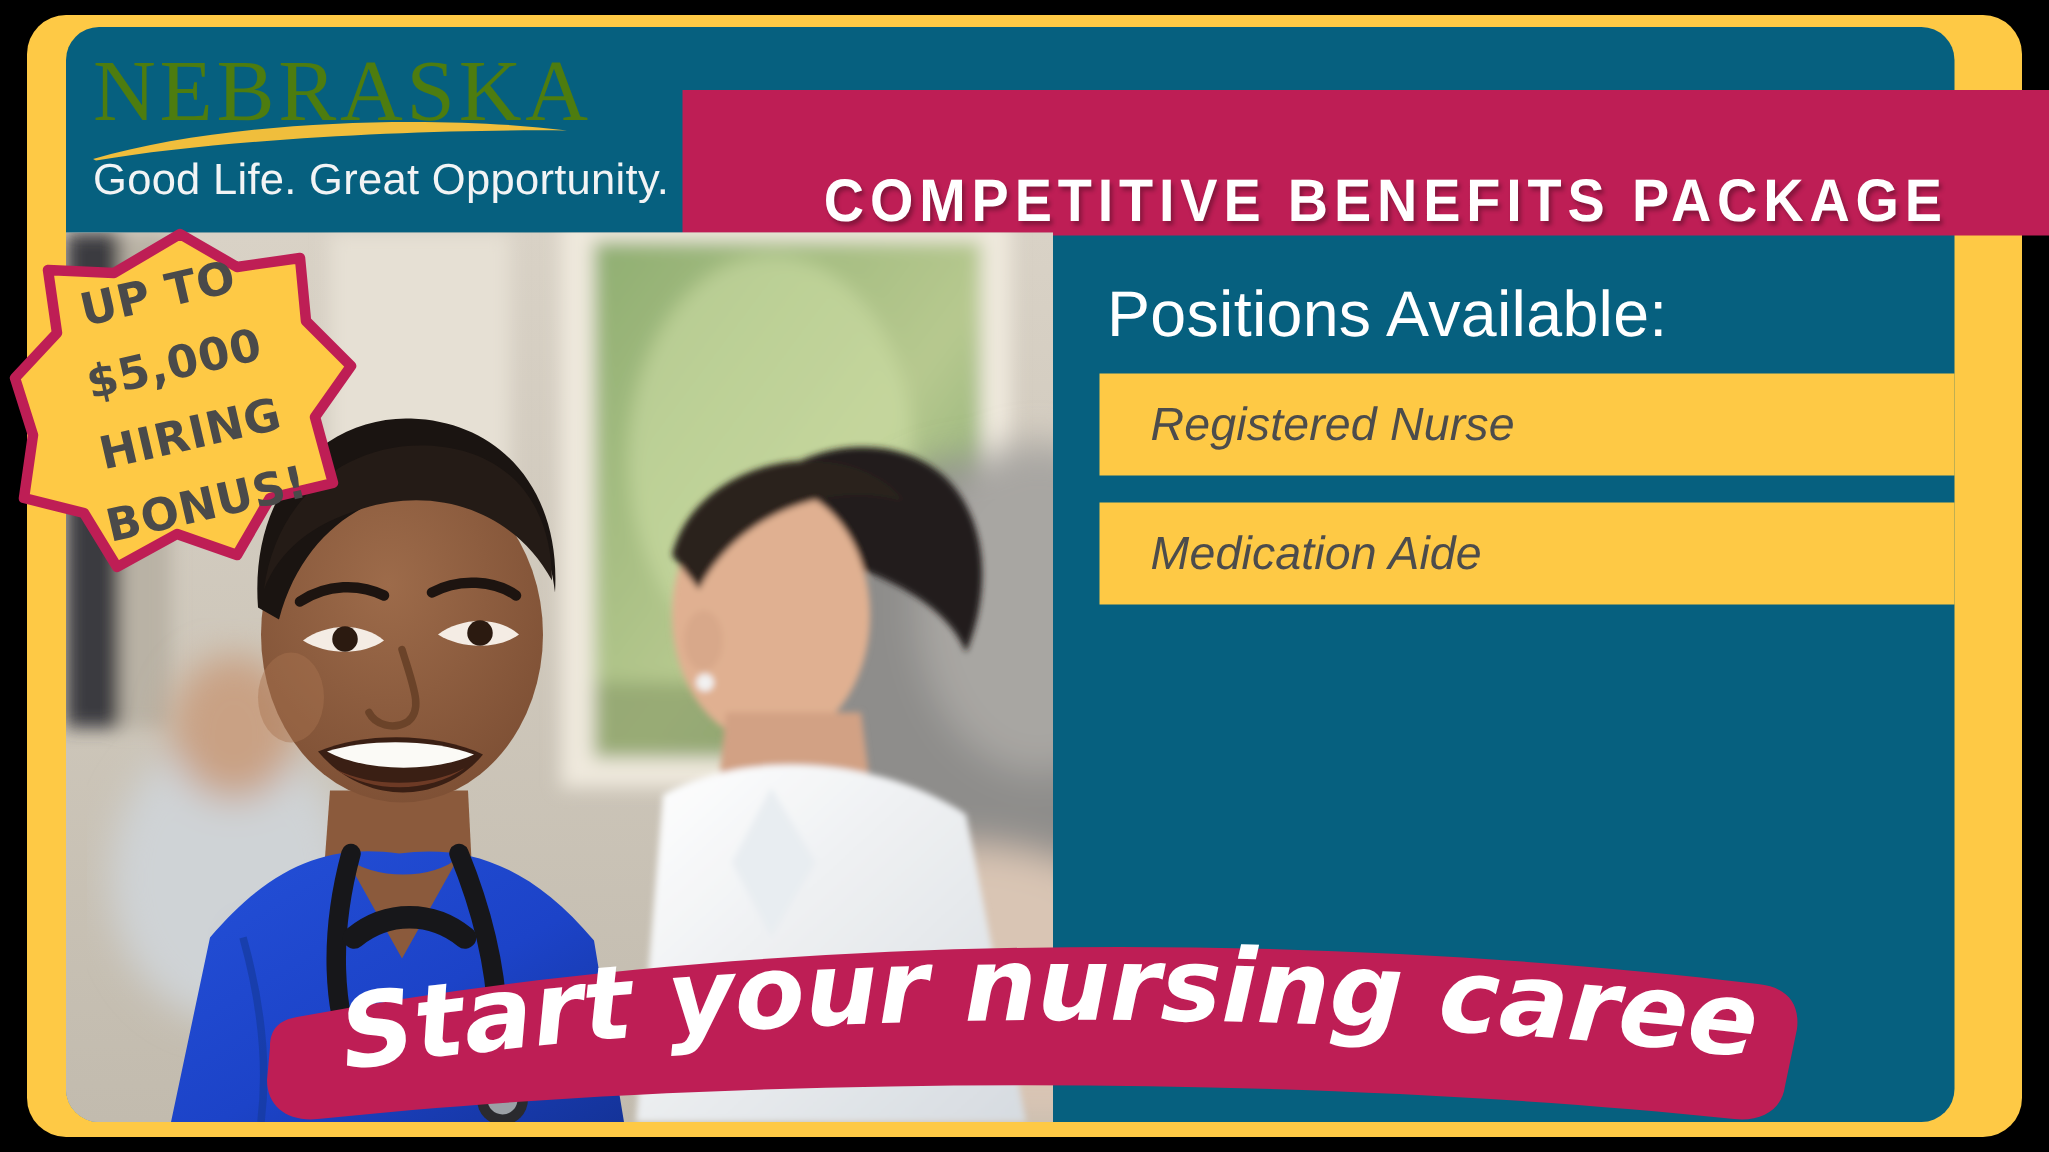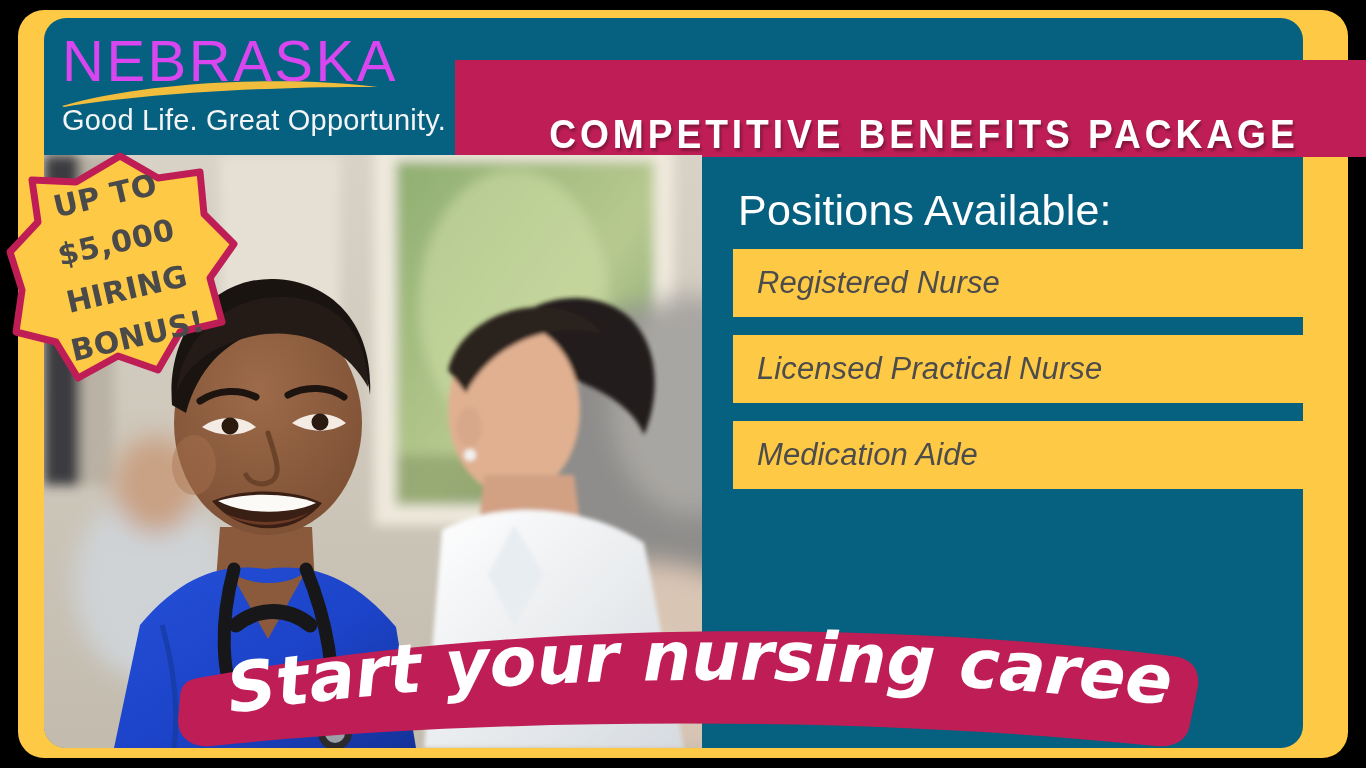--- a/index.html
+++ b/index.html
@@ -35,25 +35,25 @@
   }
 
   
   .logo-block {
     position:absolute;
     left:62px; top:32px;
     width:330px; height:110px;
   }
   .logo-word {
     position:relative;
-    font-family:Liberation Sans, sans-serif;
+    font-family:Liberation Serif, serif;
     font-size:58px;
     font-weight:300;
     letter-spacing:2.5px;
-    color:#d946ef;
+    color:#4d7c0f;
     line-height:1;
     white-space:nowrap;
   }
   .logo-swoosh {
     position:absolute;
     left:-2px; top:38px;
     width:320px; height:38px;
     pointer-events:none;
   }
   .logo-tag {
@@ -136,21 +136,21 @@
     margin-left:15px;
     width:570px;
     display:flex;
     align-items:center;
   }
   .position-label {
     font-size:31px;
     font-style:italic;
     font-weight:400;
     color:#4C4C4C;
-    padding-left:24px;
+    padding-left:34px;
     letter-spacing:0.1px;
     white-space:nowrap;
   }
 
   
   .ribbon {
     position:absolute;
     left:168px; top:612px;
     width:1032px; height:136px;
   }
@@ -316,23 +316,20 @@
     </svg>
   </div>
 
   <div class="positions">
     <div class="positions-title">Positions Available:</div>
 
     <div class="position-row">
       <span class="position-label">Registered Nurse</span>
     </div>
     <div class="position-row">
-      <span class="position-label">Licensed Practical Nurse</span>
-    </div>
-    <div class="position-row">
       <span class="position-label">Medication Aide</span>
     </div>
   </div>
 
   <div class="ribbon">
     <svg viewBox="0 0 1032 136">
       <defs>
         <path id="ribbonArc" d="M 44 104 C 330 58, 700 58, 992 92"></path>
       </defs>
       <path d="M 30 66 C 340 8, 700 8, 1004 44 C 1024 46, 1032 58, 1030 74

